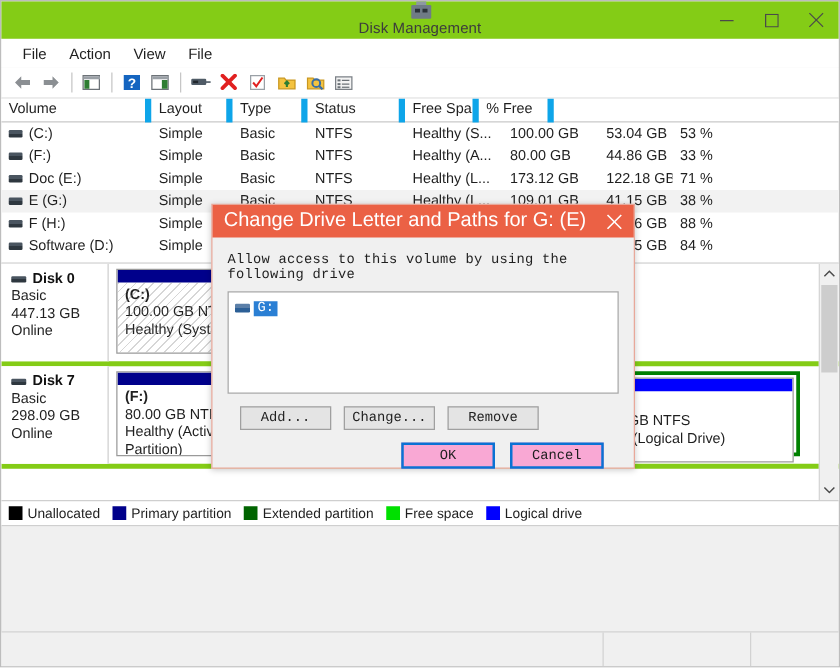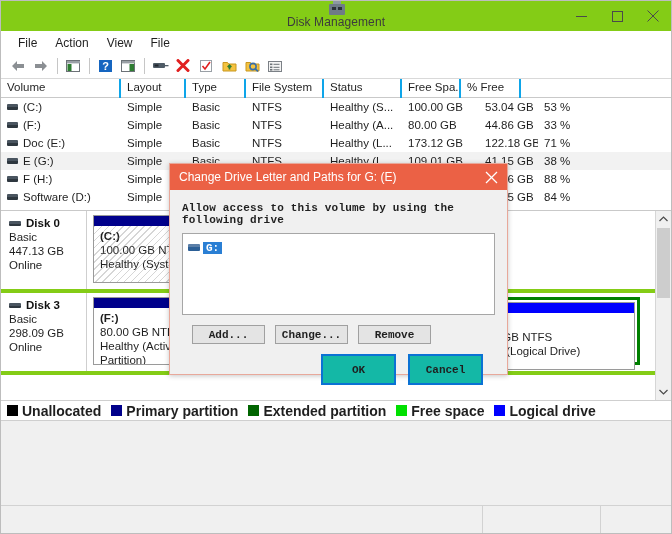--- a/index.html
+++ b/index.html
@@ -99,21 +99,21 @@
     border-bottom: 1px solid #c9c9c9;
   }
   .thead {
     display: flex; height: 19px;
     background: #ffffff;
     border-bottom: 1px solid #c9c9c9;
   }
   .th {
     font-size: 11.5px; color: #1f1f1f;
     padding: 2px 0 0 6px;
-    border-right: 2px solid #0ea5e9;
+    border-right: 5px solid #0ea5e9;
     white-space: nowrap; overflow: hidden;
     height: 19px;
   }
   .trow {
     display: flex; height: 18px; align-items: center;
   }
   .trow.sel { background: #f2f2f2; }
   .td {
     font-size: 11.5px; color: #1f1f1f;
     padding-left: 6px;
@@ -210,21 +210,21 @@
   .legendbar {
     height: 21px;
     background: #ffffff;
     border-top: 1px solid #cfcfcf;
     border-bottom: 1px solid #cfcfcf;
     display: flex; align-items: center;
     padding-left: 6px;
   }
   .lg { display: flex; align-items: center; margin-right: 10px; }
   .lg .sw { width: 11px; height: 11px; margin-right: 4px; }
-  .lg .lb { font-size: 14px; color: #1f1f1f; font-weight: bold; }
+  .lg .lb { font-size: 11px; color: #1f1f1f; }
 
   .statusbar {
     position: absolute; left: 0; right: 0; bottom: 0;
     height: 28px; background: #f0f0f0;
     display: flex; border-top: 1px solid #d2d2d2;
   }
   .sbcell { border-right: 1px solid #d2d2d2; height: 100%; }
 
   
   .dlg {
@@ -237,29 +237,29 @@
     z-index: 40;
   }
   .dlg-title {
     height: 26px;
     background: #eb6145;
     display: flex; align-items: center;
     padding-left: 9px;
     position: relative;
   }
   .dlg-title .dt {
-    font-size: 12px; color: #ffffff;
+    font-size: 16px; color: #ffffff;
   }
   .dlg-close {
     position: absolute; right: 0; top: 0;
     width: 32px; height: 26px;
     display: flex; align-items: center; justify-content: center;
     color: #ffffff;
   }
-  .dlg-body { padding: 12px 12px 0 12px; font-weight: bold; }
+  .dlg-body { padding: 12px 12px 0 12px; }
   .dlg-label {
     font-family: "Liberation Mono", monospace;
     font-size: 11px; color: #1f1f1f;
     letter-spacing: .2px;
     margin-bottom: 7px;
   }
   .dlg-list {
     height: 82px;
     background: #ffffff;
     border: 1px solid #a6a6a6;
@@ -290,22 +290,22 @@
   .dbtn {
     font-family: "Liberation Mono", monospace;
     font-size: 11px; color: #1f1f1f;
     background: #e4e4e4;
     border: 1px solid #a0a0a0;
     height: 19px; width: 73px;
     display: flex; align-items: center; justify-content: center;
   }
   .dbtn.focus {
     border: 2px solid #0b72d4;
-    background: #14b8a6;
-    width: 75px; height: 31px;
+    background: #f9a8d4;
+    width: 75px; height: 21px;
   }
 </style>
 </head>
 <body>
 
 <div id="app">
 
   <div class="titlebar">
     <div class="tb-icon">
       <div class="stand"></div>
@@ -417,21 +417,20 @@
           <rect x="6.5" y="9.3" width="6" height="1" fill="#6c7277"></rect>
         </svg>
     </div>
   </div>
 
   <div class="table-wrap">
     <div class="thead">
       <div class="th c-vol">Volume</div>
       <div class="th c-lay">Layout</div>
       <div class="th c-typ">Type</div>
-      <div class="th c-fs">File System</div>
       <div class="th c-sta">Status</div>
       <div class="th c-free">Free Spa...</div>
       <div class="th c-pct">% Free</div>
       <div class="th c-last"></div>
     </div>
 
     <div class="trow">
       <div class="td c-vol volcell">
           <span class="drv-ico"></span>
           <span>(C:)</span>
@@ -545,21 +544,21 @@
             </div>
           </div>
         </div>
       </div>
     </div>
 
     <div class="diskrow">
       <div class="diskinfo">
         <div class="dname">
             <span class="dico"></span>
-            <span>Disk 3</span>
+            <span>Disk 7</span>
           </div>
         <div class="dline">Basic</div>
         <div class="dline">298.09 GB</div>
         <div class="dline">Online</div>
       </div>
       <div class="parts">
         <div class="partwrap">
           <div class="part" style="width:174px">
             <div class="capbar" style="background:#00008B"></div>
             <div class="ptxt">

